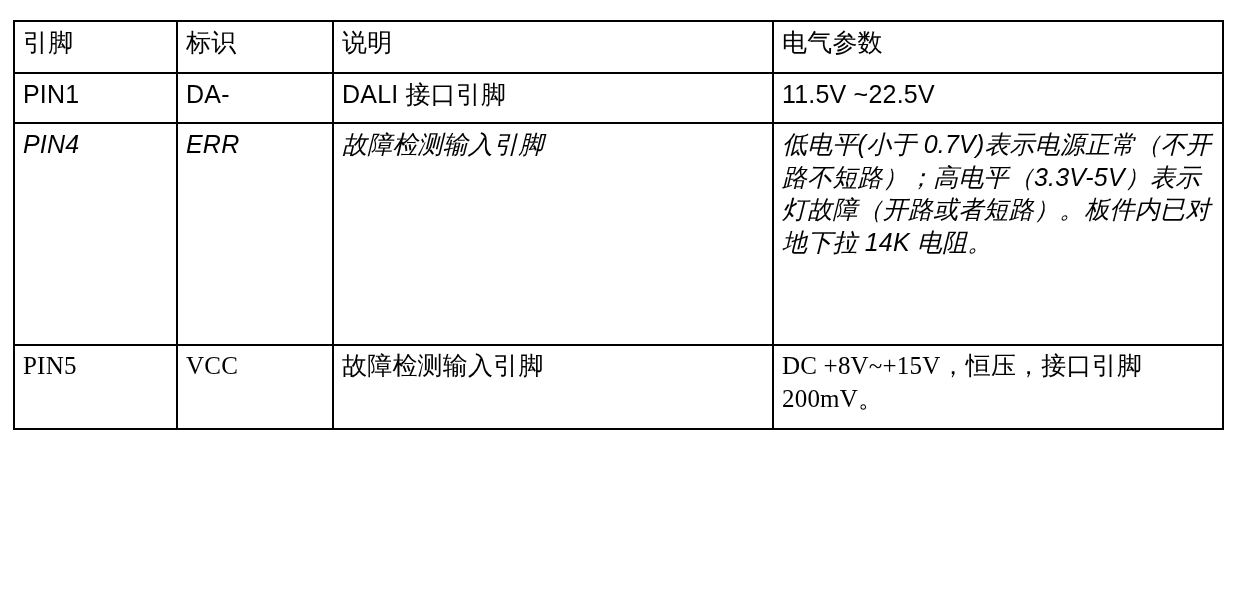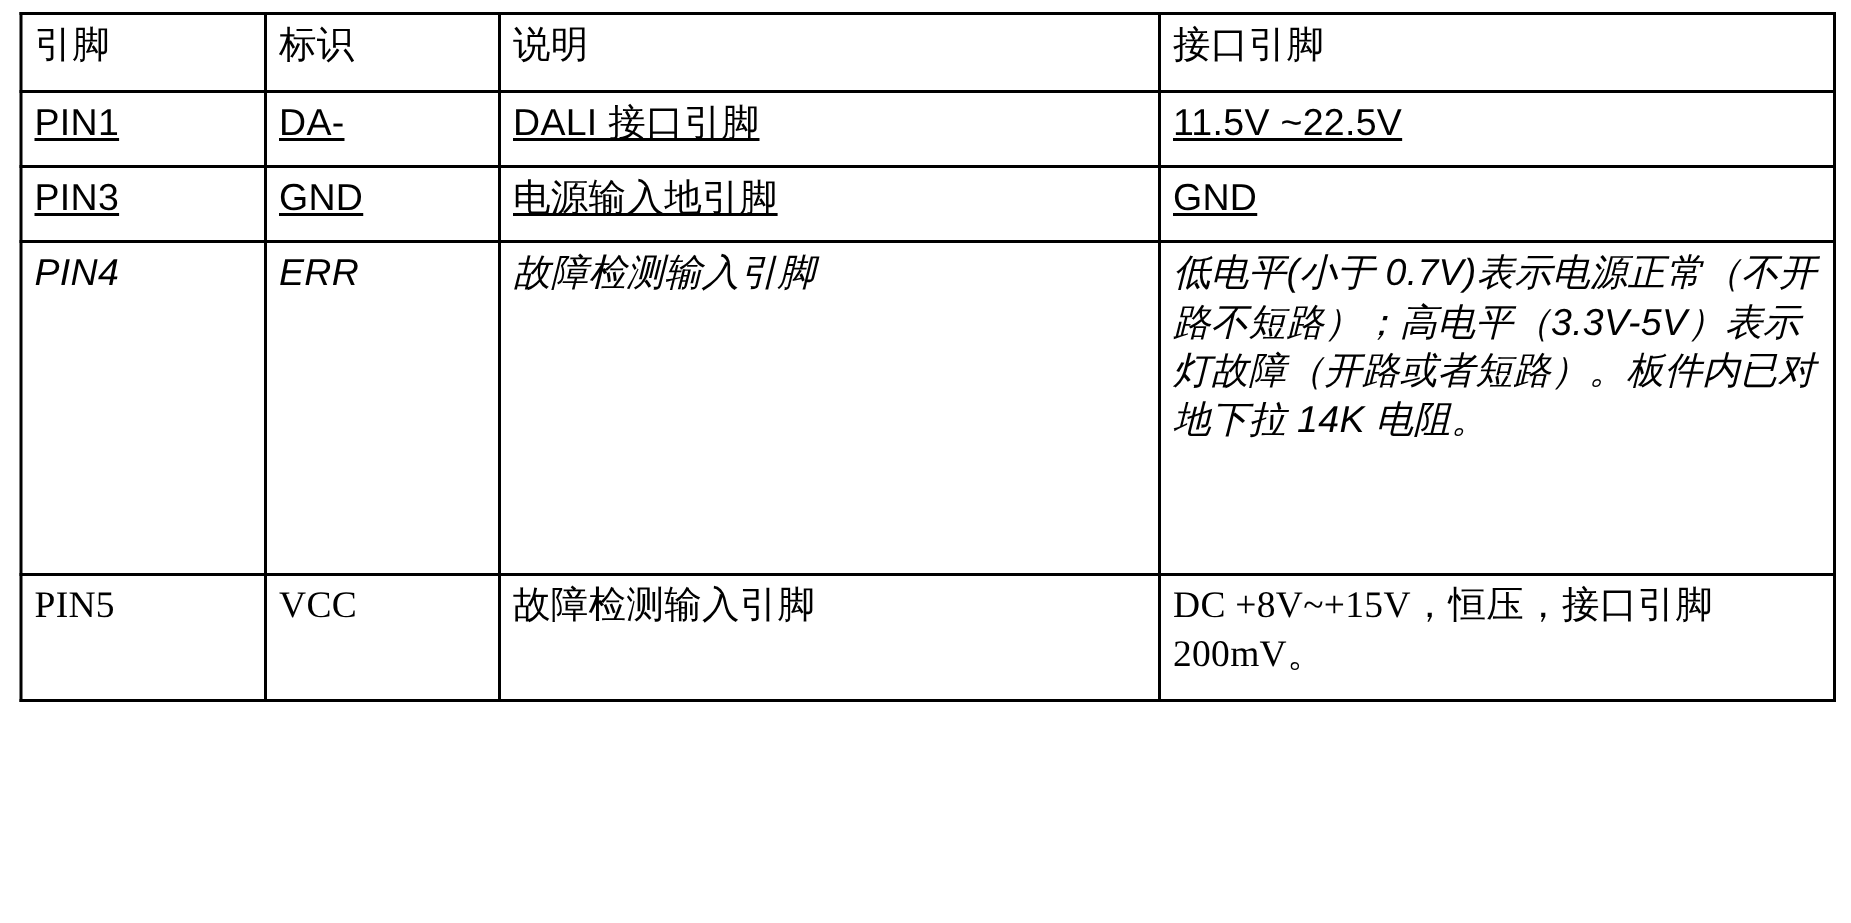--- a/index.html
+++ b/index.html
@@ -17,21 +17,21 @@
   .sheet {
     width: 1234px;
     height: 615px;
     position: relative;
     box-sizing: border-box;
   }
   table.pin-table {
     border-collapse: collapse;
     width: 1209px;
     margin-left: 13px;
-    margin-top: 8px;
+    margin-top: 20px;
     table-layout: fixed;
   }
   table.pin-table td {
     border: 2px solid #000000;
     vertical-align: top;
     padding: 4px 8px 6px 8px;
     font-size: 25px;
     line-height: 1.30;
     letter-spacing: 0.2px;
   }
@@ -42,21 +42,21 @@
 
   .cell-head {
     font-size: 25px;
   }
   .cell-desc {
     word-break: break-word;
   }
   .cell-elec {
     word-break: break-word;
   }
-  .row-pin1 td, .row-pin2 td, .row-pin3 td { height: 38px; text-decoration: underline; }
+  .row-pin1 td, .row-pin2 td, .row-pin3 td { height: 38px; }
   .row-pin4 td { height: 210px; font-style: italic; }
   .row-pin5 td { height: 72px; font-family: Liberation Serif, serif; }
   .row-pin6 td { height: 72px; }
   .row-head td { height: 40px; }
 </style>
 </head>
 <body>
 
 <div class="sheet">
   <table class="pin-table">
@@ -64,33 +64,27 @@
       <col class="c1">
         <col class="c2">
         <col class="c3">
         <col class="c4">
     </colgroup>
     <tbody>
       <tr class="row-head">
         <td class="cell-head">引脚</td>
         <td class="cell-head">标识</td>
         <td class="cell-head">说明</td>
-        <td class="cell-head">接口引脚</td>
+        <td class="cell-head">电气参数</td>
       </tr>
       <tr class="row-pin1">
         <td>PIN1</td>
         <td>DA-</td>
         <td class="cell-desc">DALI 接口引脚</td>
         <td class="cell-elec">11.5V ~22.5V</td>
-      </tr>
-      <tr class="row-pin3">
-        <td>PIN3</td>
-        <td>GND</td>
-        <td class="cell-desc">电源输入地引脚</td>
-        <td class="cell-elec">GND</td>
       </tr>
       <tr class="row-pin4">
         <td>PIN4</td>
         <td>ERR</td>
         <td class="cell-desc">故障检测输入引脚</td>
         <td class="cell-elec">低电平(小于 0.7V)表示电源正常（不开路不短路）；高电平（3.3V-5V）表示灯故障（开路或者短路）。板件内已对地下拉 14K 电阻。</td>
       </tr>
       <tr class="row-pin5">
         <td>PIN5</td>
         <td>VCC</td>

